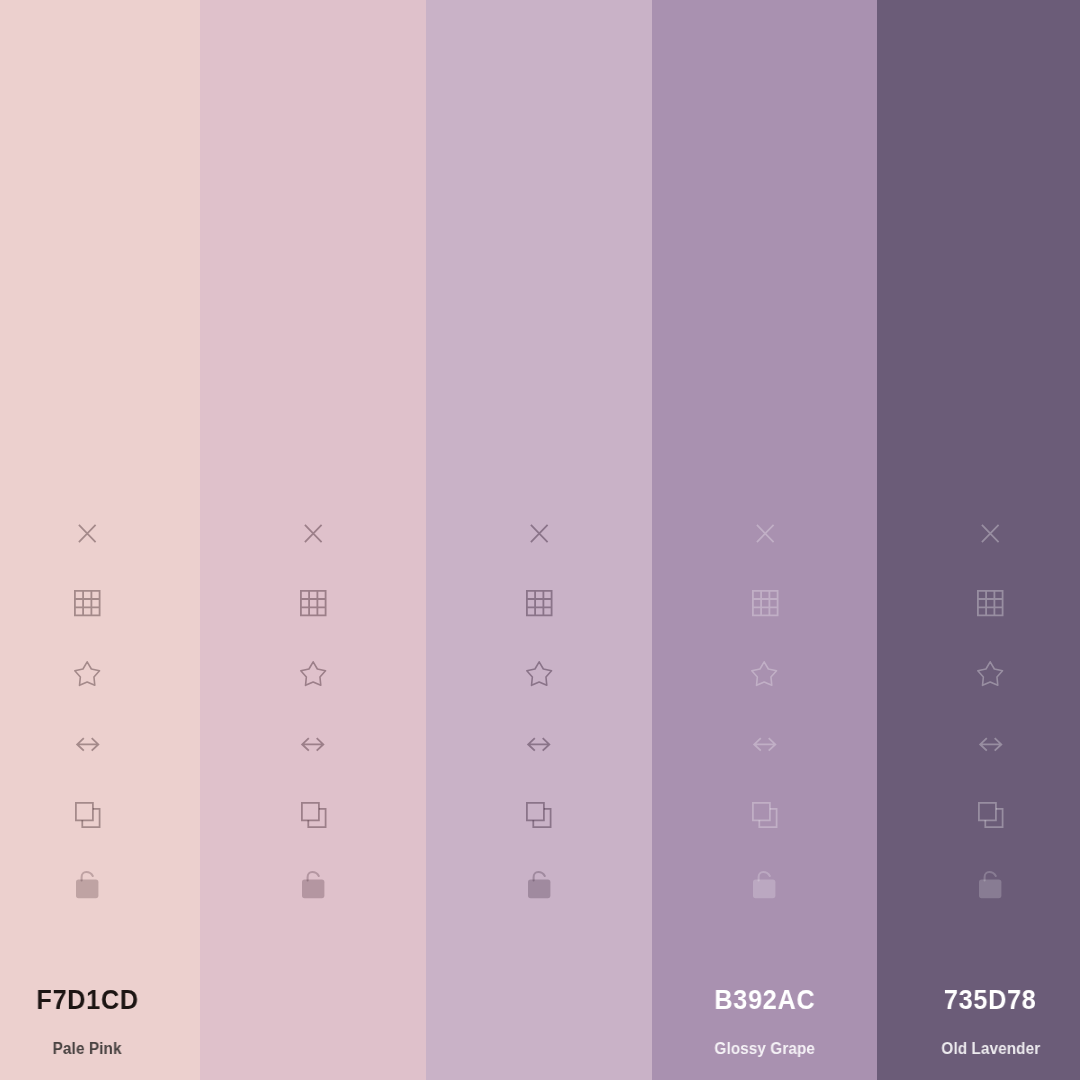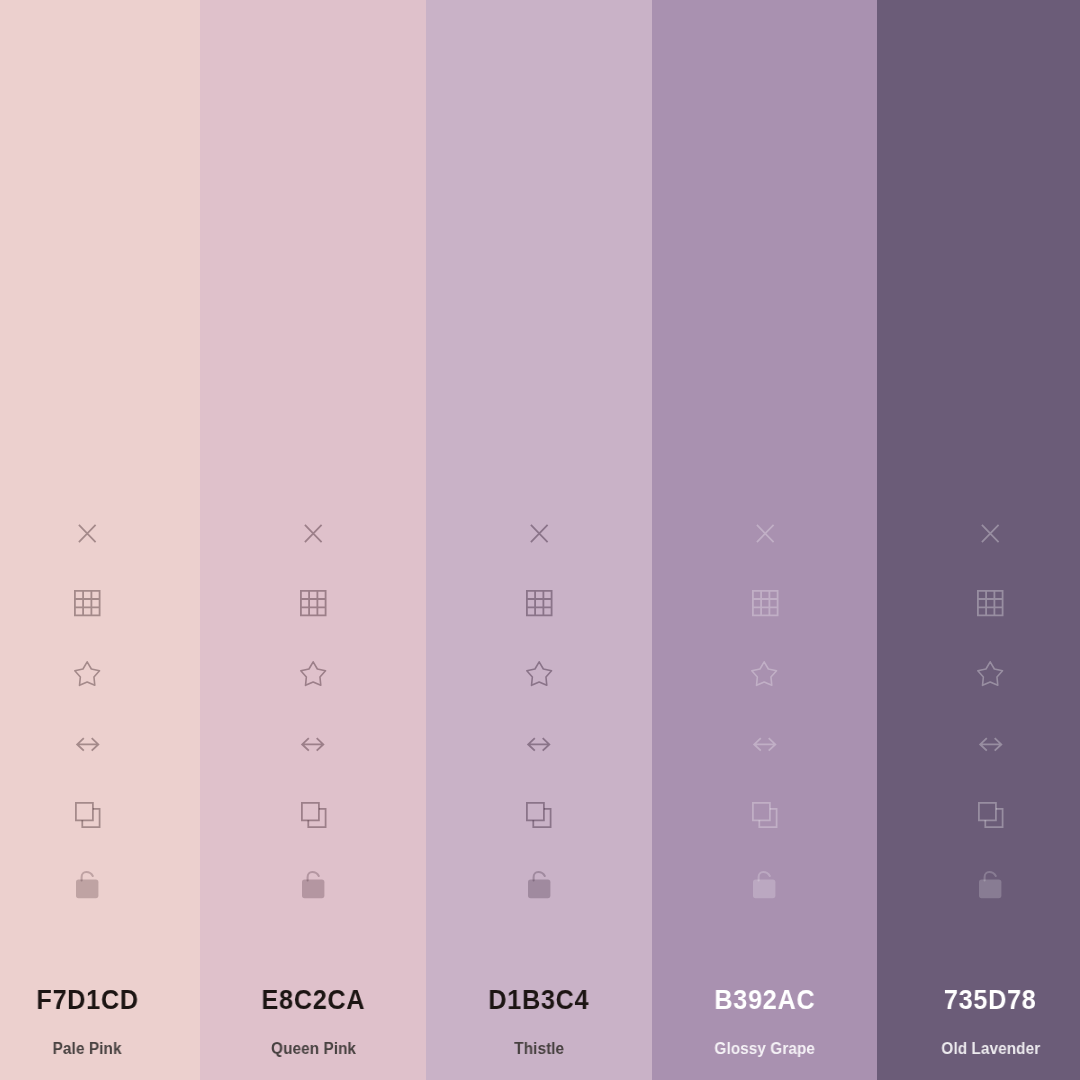--- a/index.html
+++ b/index.html
@@ -196,24 +196,20 @@
         </button>
         <button class="icon-btn i-lock" title="Lock color">
           <span>
             <svg width="22.4" height="28.2" viewBox="0 0 22.4 28.2">
               <path d="M5.6 10.5 V7.2 C5.6 3.9 7.6 2.0 10.2 2.0 C13.2 2.0 15.7 3.8 16.8 6.0" stroke="rgba(55,28,38,0.255)" fill="none" stroke-width="2.05" stroke-linecap="round"></path>
               <rect x="0" y="9.6" width="22.4" height="18.6" rx="2.6" fill="rgba(55,28,38,0.255)"></rect>
             </svg>
           </span>
         </button>
       </div>
-      <div class="swatch-labels">
-        <div class="hex" style="color: rgb(28, 21, 19);">E8C2CA</div>
-        <div class="name" style="color: rgb(71, 65, 64);">Queen Pink</div>
-      </div>
     </div>
     <div class="swatch" style="background: rgb(201, 178, 199);">
       <div class="swatch-icons">
         <button class="icon-btn i-close" title="Remove color">
           <span>
             <svg width="18.5" height="19" viewBox="0 0 18.5 19">
               <path d="M0.9 0.9 L17.6 18.1 M17.6 0.9 L0.9 18.1" stroke="rgba(45,22,44,0.40)" fill="none" stroke-width="1.75" stroke-linecap="butt"></path>
             </svg>
           </span>
         </button>
@@ -247,24 +243,20 @@
           </span>
         </button>
         <button class="icon-btn i-lock" title="Lock color">
           <span>
             <svg width="22.4" height="28.2" viewBox="0 0 22.4 28.2">
               <path d="M5.6 10.5 V7.2 C5.6 3.9 7.6 2.0 10.2 2.0 C13.2 2.0 15.7 3.8 16.8 6.0" stroke="rgba(45,22,44,0.255)" fill="none" stroke-width="2.05" stroke-linecap="round"></path>
               <rect x="0" y="9.6" width="22.4" height="18.6" rx="2.6" fill="rgba(45,22,44,0.255)"></rect>
             </svg>
           </span>
         </button>
-      </div>
-      <div class="swatch-labels">
-        <div class="hex" style="color: rgb(28, 21, 19);">D1B3C4</div>
-        <div class="name" style="color: rgb(71, 65, 64);">Thistle</div>
       </div>
     </div>
     <div class="swatch" style="background: rgb(169, 145, 176); padding-left: 42px;">
       <div class="swatch-icons">
         <button class="icon-btn i-close" title="Remove color">
           <span>
             <svg width="18.5" height="19" viewBox="0 0 18.5 19">
               <path d="M0.9 0.9 L17.6 18.1 M17.6 0.9 L0.9 18.1" stroke="rgba(255,255,255,0.28)" fill="none" stroke-width="1.75" stroke-linecap="butt"></path>
             </svg>
           </span>

